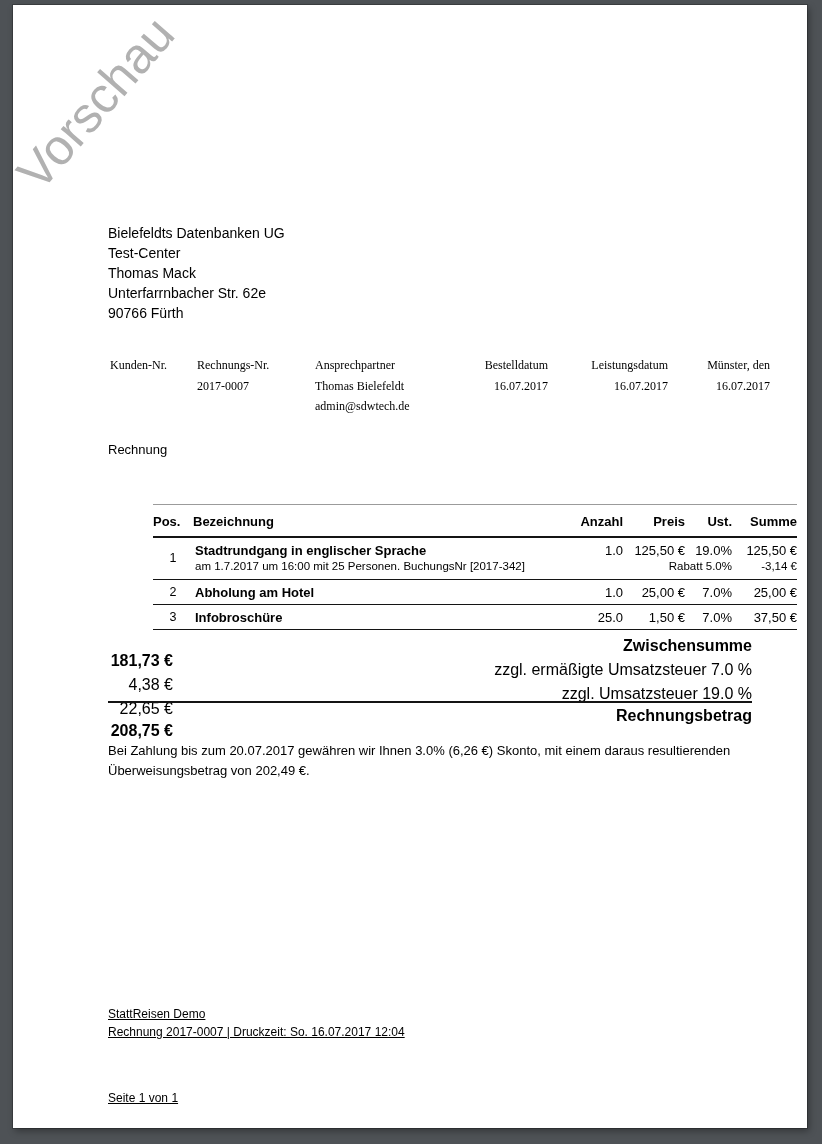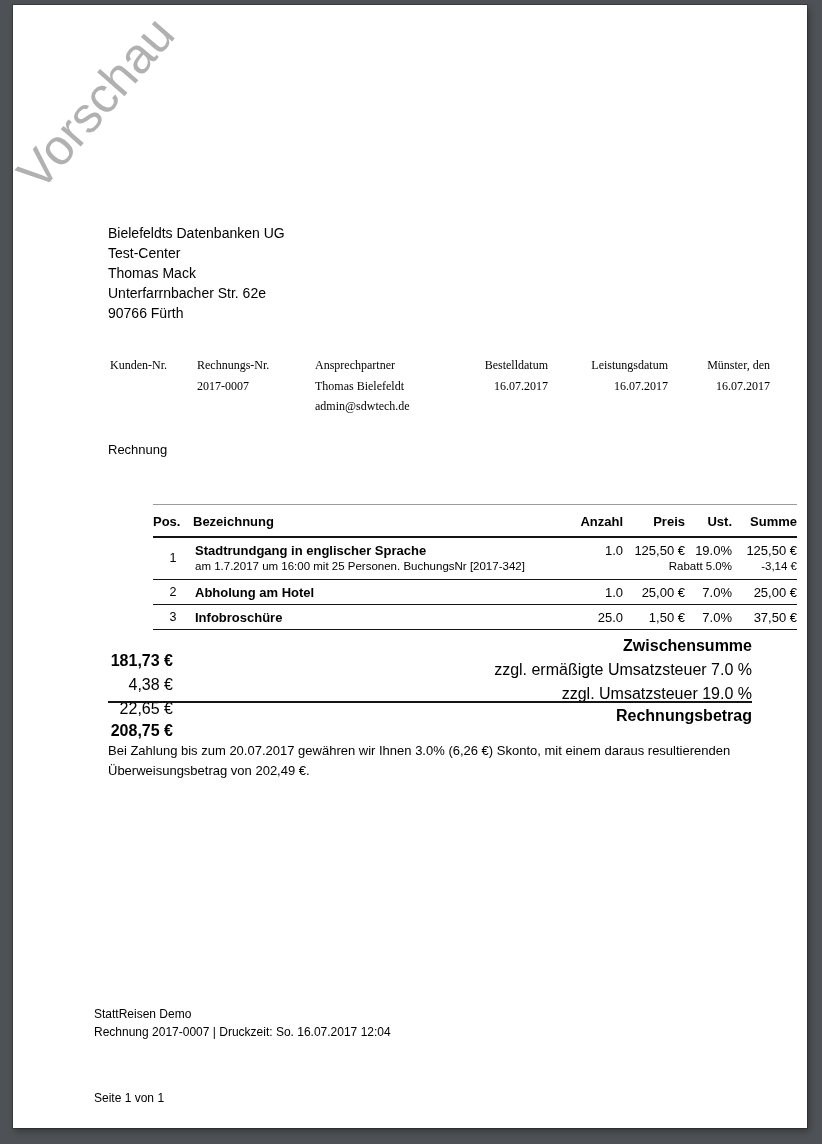--- a/index.html
+++ b/index.html
@@ -67,21 +67,21 @@
   .total-row .val { width: 65px; text-align: right; }
   .totals-rule {
     position: absolute; left: 95px; top: 696px; width: 644px;
     border-top: 2px solid #141414; height: 0;
   }
 
   
   .payment { left: 95px; top: 736px; font-size: 13px; line-height: 20px; white-space: nowrap; }
 
   
-  .footer-line { left: 81px; font-size: 12px; line-height: 15px; white-space: nowrap; }
+  .footer-line { left: 95px; font-size: 12px; line-height: 15px; white-space: nowrap; text-decoration: underline; }
 </style>
 </head>
 <body>
 
 <div class="page">
 
   <div class="watermark">Vorschau</div>
 
   <div class="abs address">
     <div>Bielefeldts Datenbanken UG</div>

